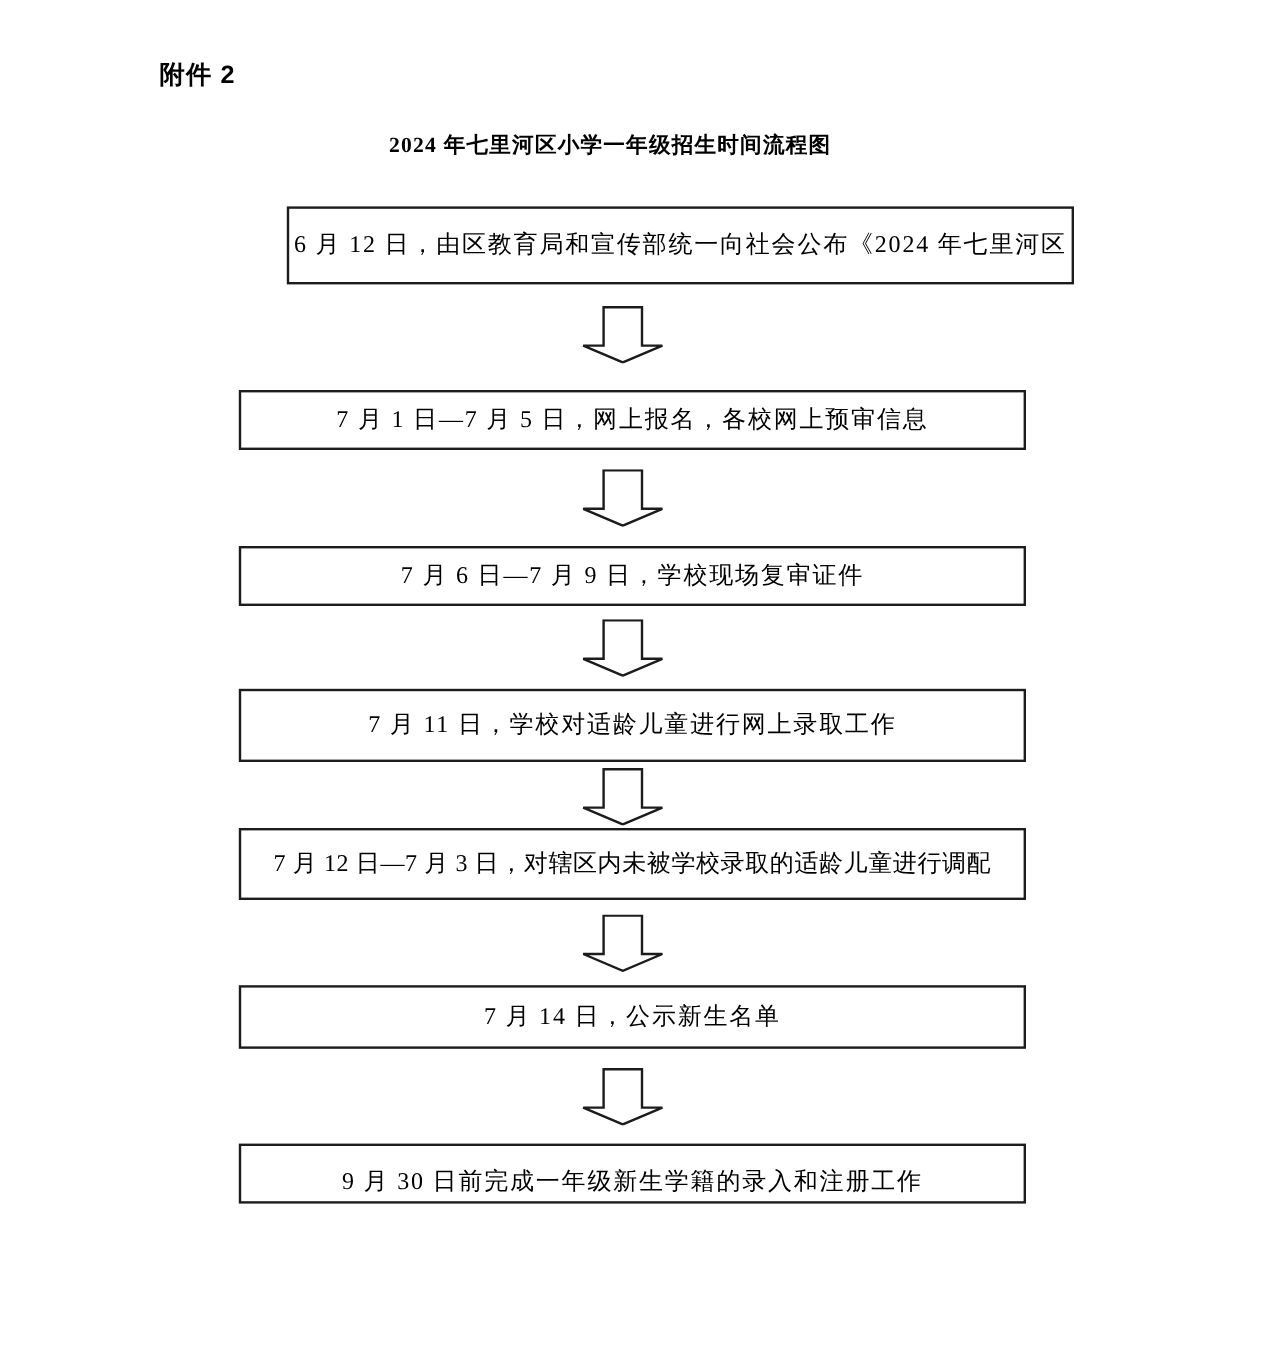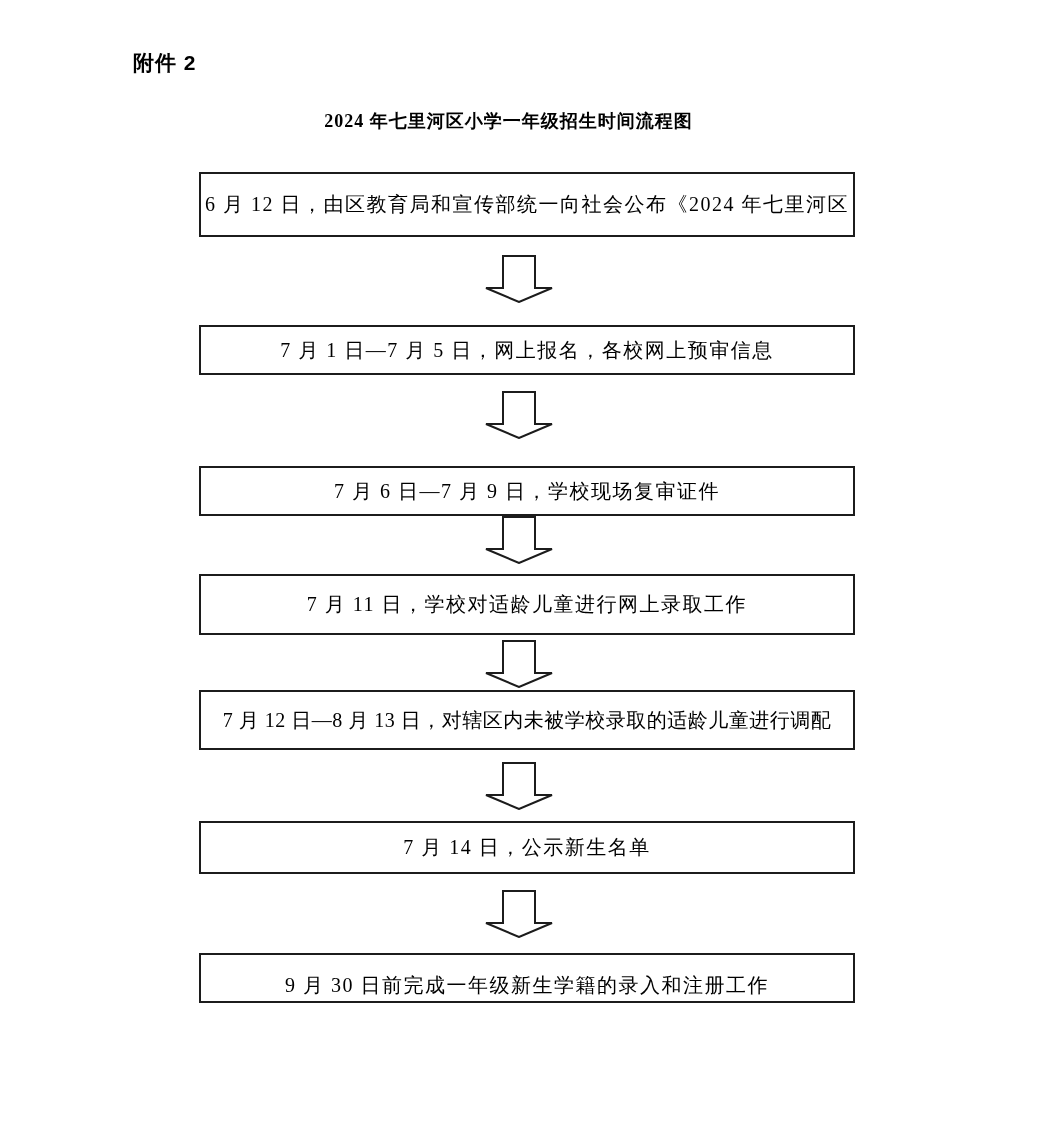--- a/index.html
+++ b/index.html
@@ -51,23 +51,23 @@
     display: flex;
     align-items: center;
     justify-content: center;
     text-align: center;
     font-size: 20px;
     letter-spacing: 1.5px;
     line-height: 31px;
     white-space: nowrap;
   }
   .box .lines { width: 100%; }
-  .box1 { top: 172px; height: 65px; }
+  .box1 { top: 172px; height: 65px; margin-left: 40px; }
   .box2 { top: 325px; height: 50px; }
-  .box3 { top: 466px; height: 50px; }
+  .box3 { top: 455px; height: 50px; }
   .box4 { top: 574px; height: 61px; justify-content: flex-end; }
   .box5 { top: 690px; height: 60px; letter-spacing: 0.5px; }
   .box6 { top: 821px; height: 53px; }
   .box7 { top: 953px; height: 50px; align-items: flex-end; }
   .arrow {
     position: absolute;
     left: 485px;
     width: 68px;
     height: 48px;
     line-height: 0;
@@ -131,21 +131,21 @@
   </div>
 
   <div class="arrow a4">
     <svg width="68" height="48" viewBox="0 0 68 48">
       <polygon points="18,1 50,1 50,33 67,33 34,47 1,33 18,33" fill="#ffffff" stroke="#1c1c1c" stroke-width="2"></polygon>
     </svg>
   </div>
 
   <div class="box box5">
     <div class="lines">
-      <div>7 月 12 日—8 月 13 日，对辖区内未被学校录取的适龄儿童进行调配</div>
+      <div>7 月 12 日—7 月 3 日，对辖区内未被学校录取的适龄儿童进行调配</div>
     </div>
   </div>
 
   <div class="arrow a5">
     <svg width="68" height="48" viewBox="0 0 68 48">
       <polygon points="18,1 50,1 50,33 67,33 34,47 1,33 18,33" fill="#ffffff" stroke="#1c1c1c" stroke-width="2"></polygon>
     </svg>
   </div>
 
   <div class="box box6">

